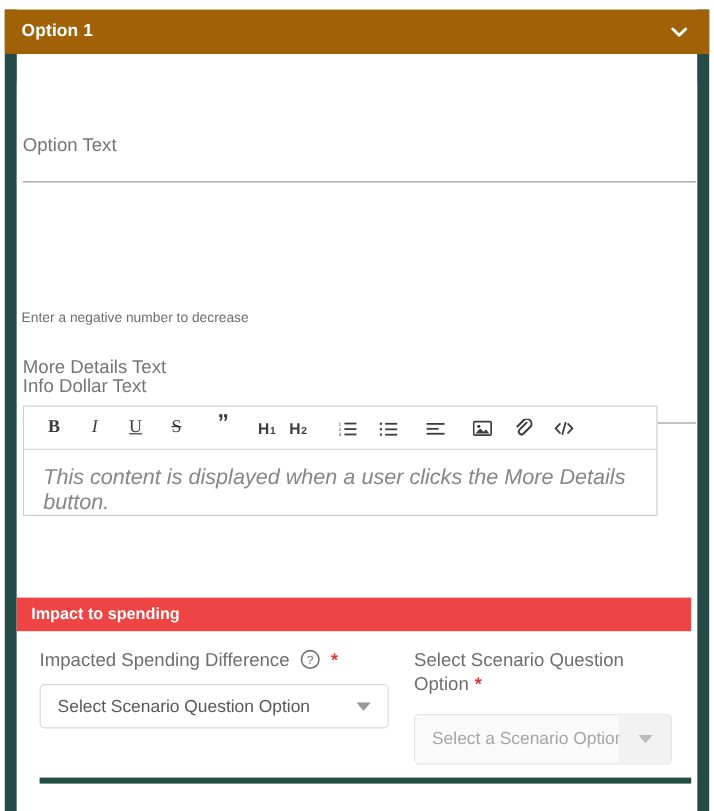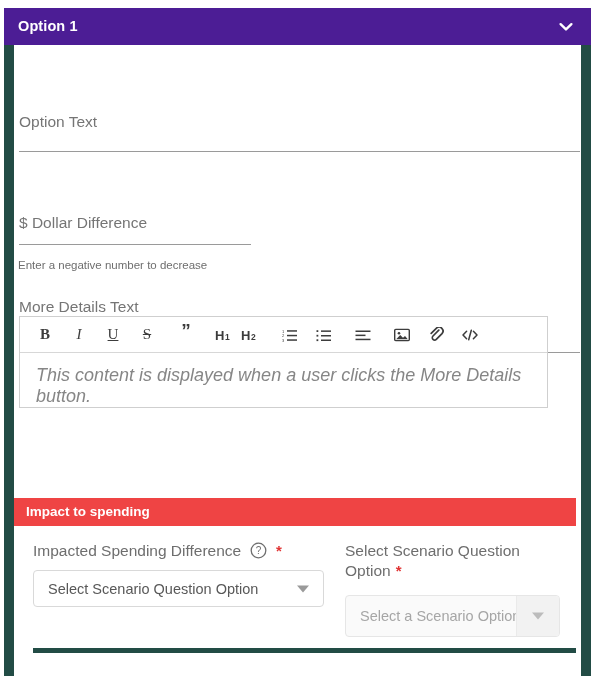--- a/index.html
+++ b/index.html
@@ -42,21 +42,21 @@
     background: #224c45;
   }
 
   
   .accordion-header {
     position: absolute;
     left: 4px;
     top: 8px;
     width: 587px;
     height: 37px;
-    background: #4c1d95;
+    background: #a16207;
     box-sizing: border-box;
   }
   .accordion-title {
     position: absolute;
     left: 14px;
     top: 10px;
     color: #ffffff;
     font-size: 14.5px;
     font-weight: bold;
     letter-spacing: .1px;
@@ -107,21 +107,21 @@
   
   .editor-wrap {
     position: absolute;
     left: 19px;
     top: 298px;
     width: 529px;
   }
   .editor-label {
     color: #757575;
     font-size: 15.5px;
-    margin-bottom: 0;
+    margin-bottom: 22px;
   }
   .editor-box {
     border: 1px solid #cfcfcf;
     background: #ffffff;
     box-sizing: border-box;
   }
   .editor-toolbar {
     height: 36px;
     border-bottom: 1px solid #d7d7d7;
     display: flex;
@@ -277,24 +277,20 @@
     </div>
   </div>
 
   <div class="content">
 
     <div class="field" style="left:5px; top:44px; width:562px; height:40px;">
       <div class="field-label">Option Text</div>
       <div class="field-underline" style="top:38px; width:561px;"></div>
     </div>
 
-    <div class="field" style="left:5px; top:145px; width:232px; height:40px;">
-      <div class="field-label">$ Dollar Difference</div>
-      <div class="field-underline" style="top:30px; width:232px;"></div>
-    </div>
     <div class="helper-text" style="left:4px; top:190px;">Enter a negative number to decrease</div>
 
     <div class="field" style="left:5px; top:245px; width:562px; height:40px;">
       <div class="field-label">Info Dollar Text</div>
       <div class="field-underline" style="top:38px; width:561px;"></div>
     </div>
 
   </div>
 
   <div class="editor-wrap">

